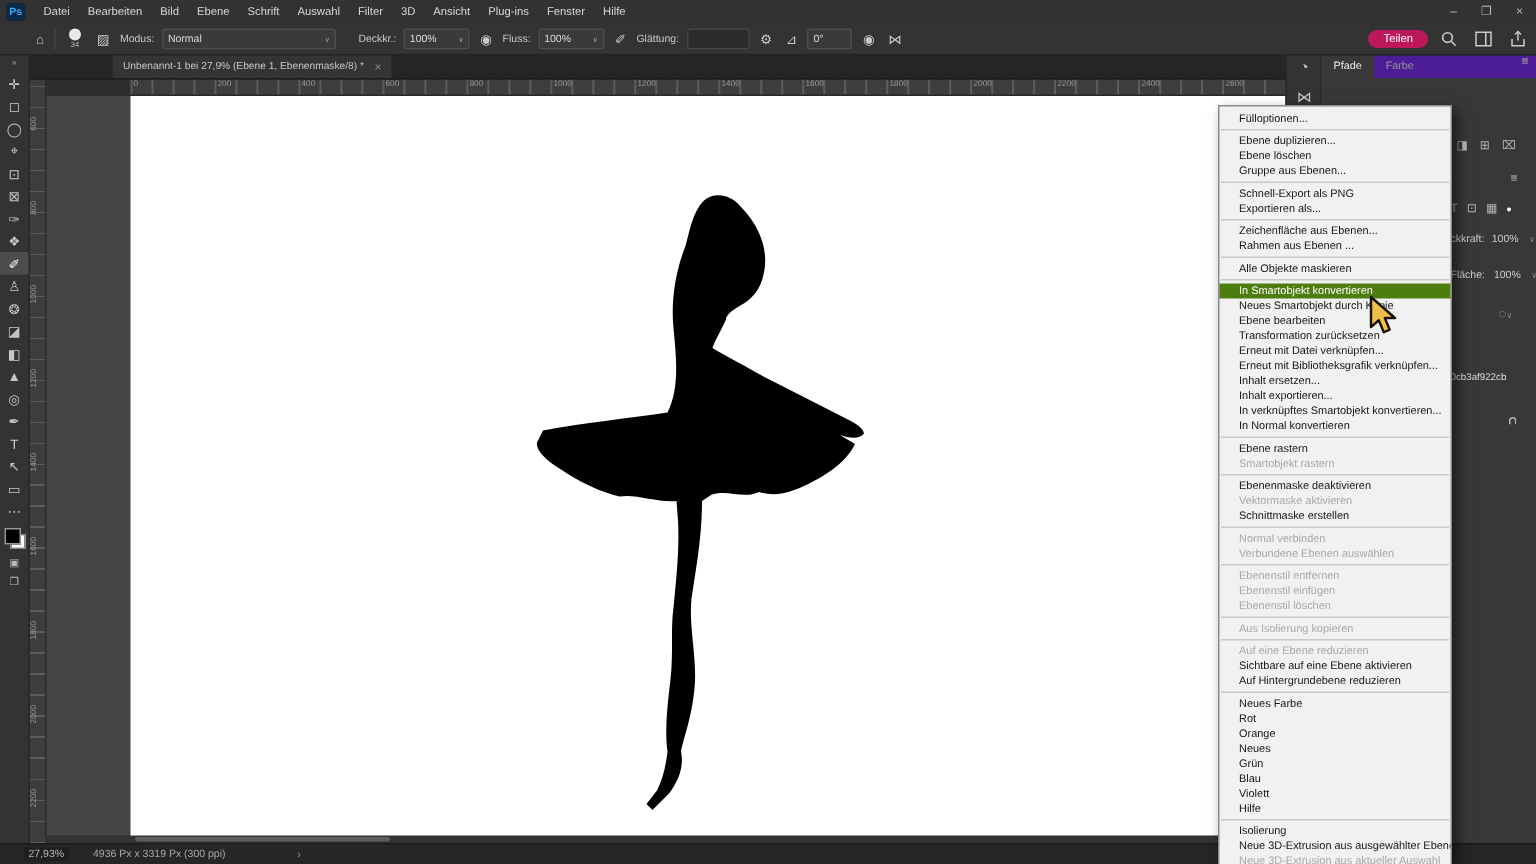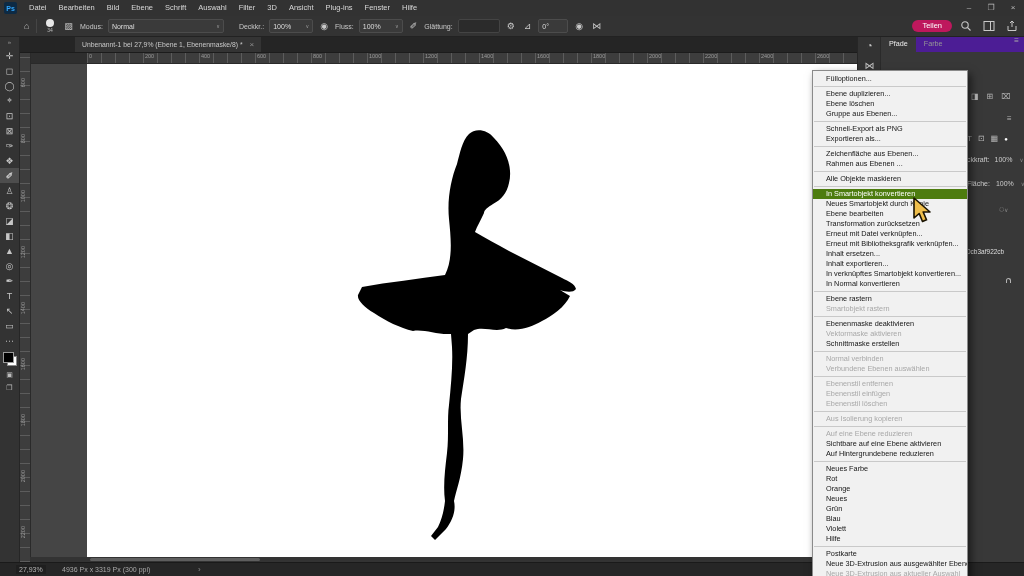--- a/index.html
+++ b/index.html
@@ -337,21 +337,21 @@
       <div class="ctx-sep"></div>
       <div class="ctx-item">Neues Farbe</div>
       <div class="ctx-item">Rot</div>
       <div class="ctx-item">Orange</div>
       <div class="ctx-item">Neues</div>
       <div class="ctx-item">Grün</div>
       <div class="ctx-item">Blau</div>
       <div class="ctx-item">Violett</div>
       <div class="ctx-item">Hilfe</div>
       <div class="ctx-sep"></div>
-      <div class="ctx-item">Postkarte</div>
+      <div class="ctx-item">Isolierung</div>
       <div class="ctx-item">Neue 3D-Extrusion aus ausgewählter Ebene</div>
       <div class="ctx-item dis">Neue 3D-Extrusion aus aktueller Auswahl</div>
     </div>
 
   <svg class="cursor" width="24" height="28" viewBox="0 0 24 28">
     <path d="M3 1 L3 21 L8.2 16.5 L11.5 24.5 L15.5 22.8 L12.2 15 L19 15 Z" fill="#EFBE4B" stroke="#1a1200" stroke-width="1.6" stroke-linejoin="round"></path>
   </svg>
 
   <div class="statusbar">
     <span class="zoombox">27,93%</span>

